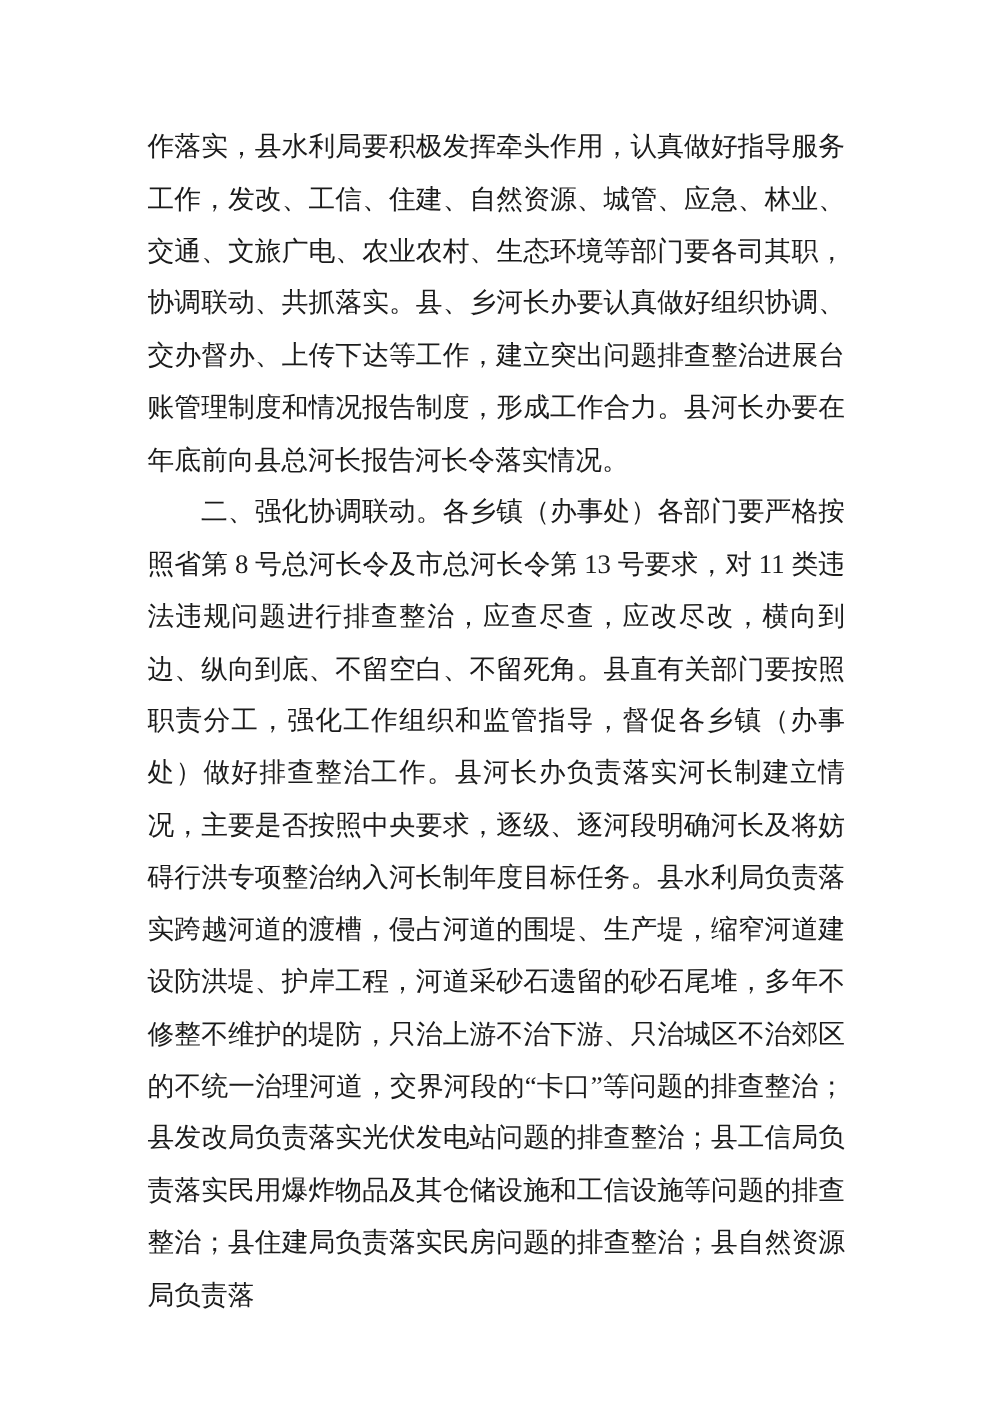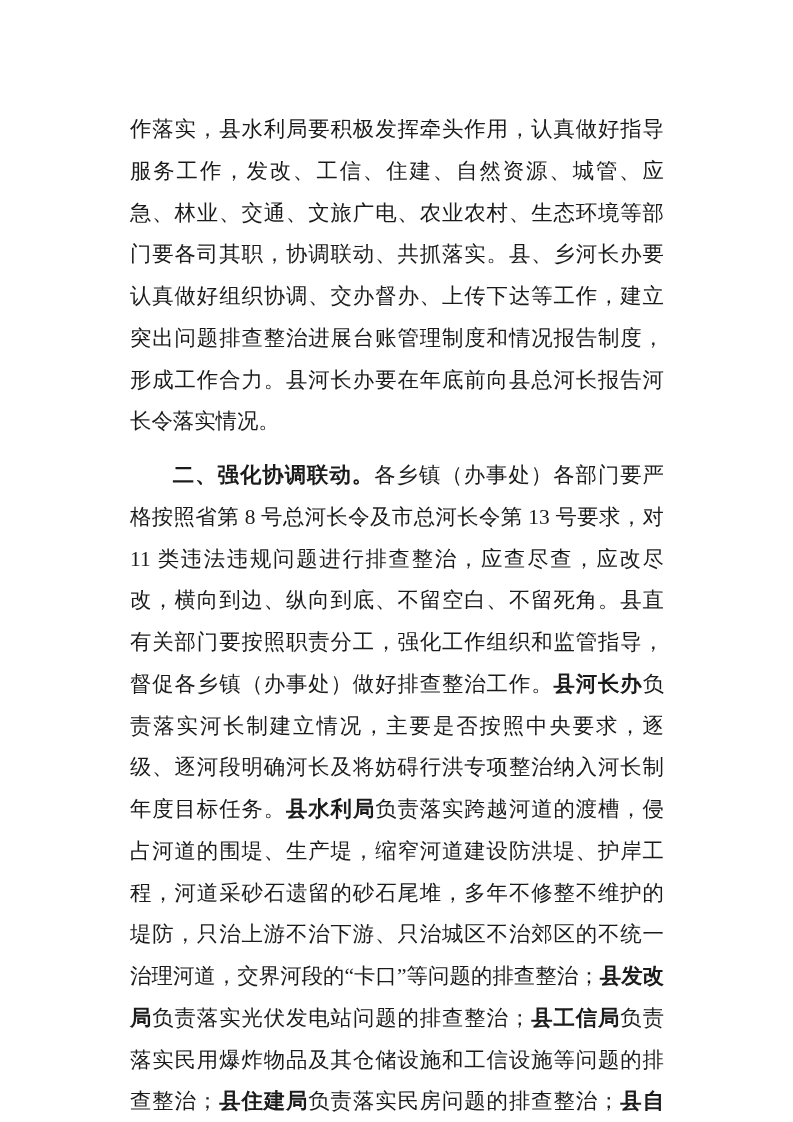--- a/index.html
+++ b/index.html
@@ -22,28 +22,28 @@
     width: 558px;
     color: #1b1b1b;
     font-size: 21.4px;
     line-height: 41.75px;
     text-align: justify;
     text-justify: inter-character;
     word-break: break-all;
     overflow-wrap: break-word;
   }
   .doc-body p {
-    margin: 12px;
+    margin: 0;
     padding: 0;
   }
   .doc-body p.indented {
     text-indent: 42.8px;
   }
   .run { font-weight: normal; }
-  .run.bold { font-weight: bold; }
+  .run.bold { font-weight: normal; }
 </style>
 </head>
 <body>
 
 <div class="page" style="background: rgb(255, 255, 255);">
   <div class="doc-body" style="color: rgb(27, 27, 27);">
     <p><span class="run">作落实，县水利局要积极发挥牵头作用，认真做好指导服务工作，发改、工信、住建、自然资源、城管、应急、林业、交通、文旅广电、农业农村、生态环境等部门要各司其职，协调联动、共抓落实。县、乡河长办要认真做好组织协调、交办督办、上传下达等工作，建立突出问题排查整治进展台账管理制度和情况报告制度，形成工作合力。县河长办要在年底前向县总河长报告河长令落实情况。</span></p>
     <p class="indented"><span class="run bold">二、强化协调联动。</span><span class="run">各乡镇（办事处）各部门要严格按照省第 8 号总河长令及市总河长令第 13 号要求，对 11 类违法违规问题进行排查整治，应查尽查，应改尽改，横向到边、纵向到底、不留空白、不留死角。县直有关部门要按照职责分工，强化工作组织和监管指导，督促各乡镇（办事处）做好排查整治工作。</span><span class="run bold">县河长办</span><span class="run">负责落实河长制建立情况，主要是否按照中央要求，逐级、逐河段明确河长及将妨碍行洪专项整治纳入河长制年度目标任务。</span><span class="run bold">县水利局</span><span class="run">负责落实跨越河道的渡槽，侵占河道的围堤、生产堤，缩窄河道建设防洪堤、护岸工程，河道采砂石遗留的砂石尾堆，多年不修整不维护的堤防，只治上游不治下游、只治城区不治郊区的不统一治理河道，交界河段的“卡口”等问题的排查整治；</span><span class="run bold">县发改局</span><span class="run">负责落实光伏发电站问题的排查整治；</span><span class="run bold">县工信局</span><span class="run">负责落实民用爆炸物品及其仓储设施和工信设施等问题的排查整治；</span><span class="run bold">县住建局</span><span class="run">负责落实民房问题的排查整治；</span><span class="run bold">县自然资源局</span><span class="run">负责落</span></p>
   </div>
 </div>

